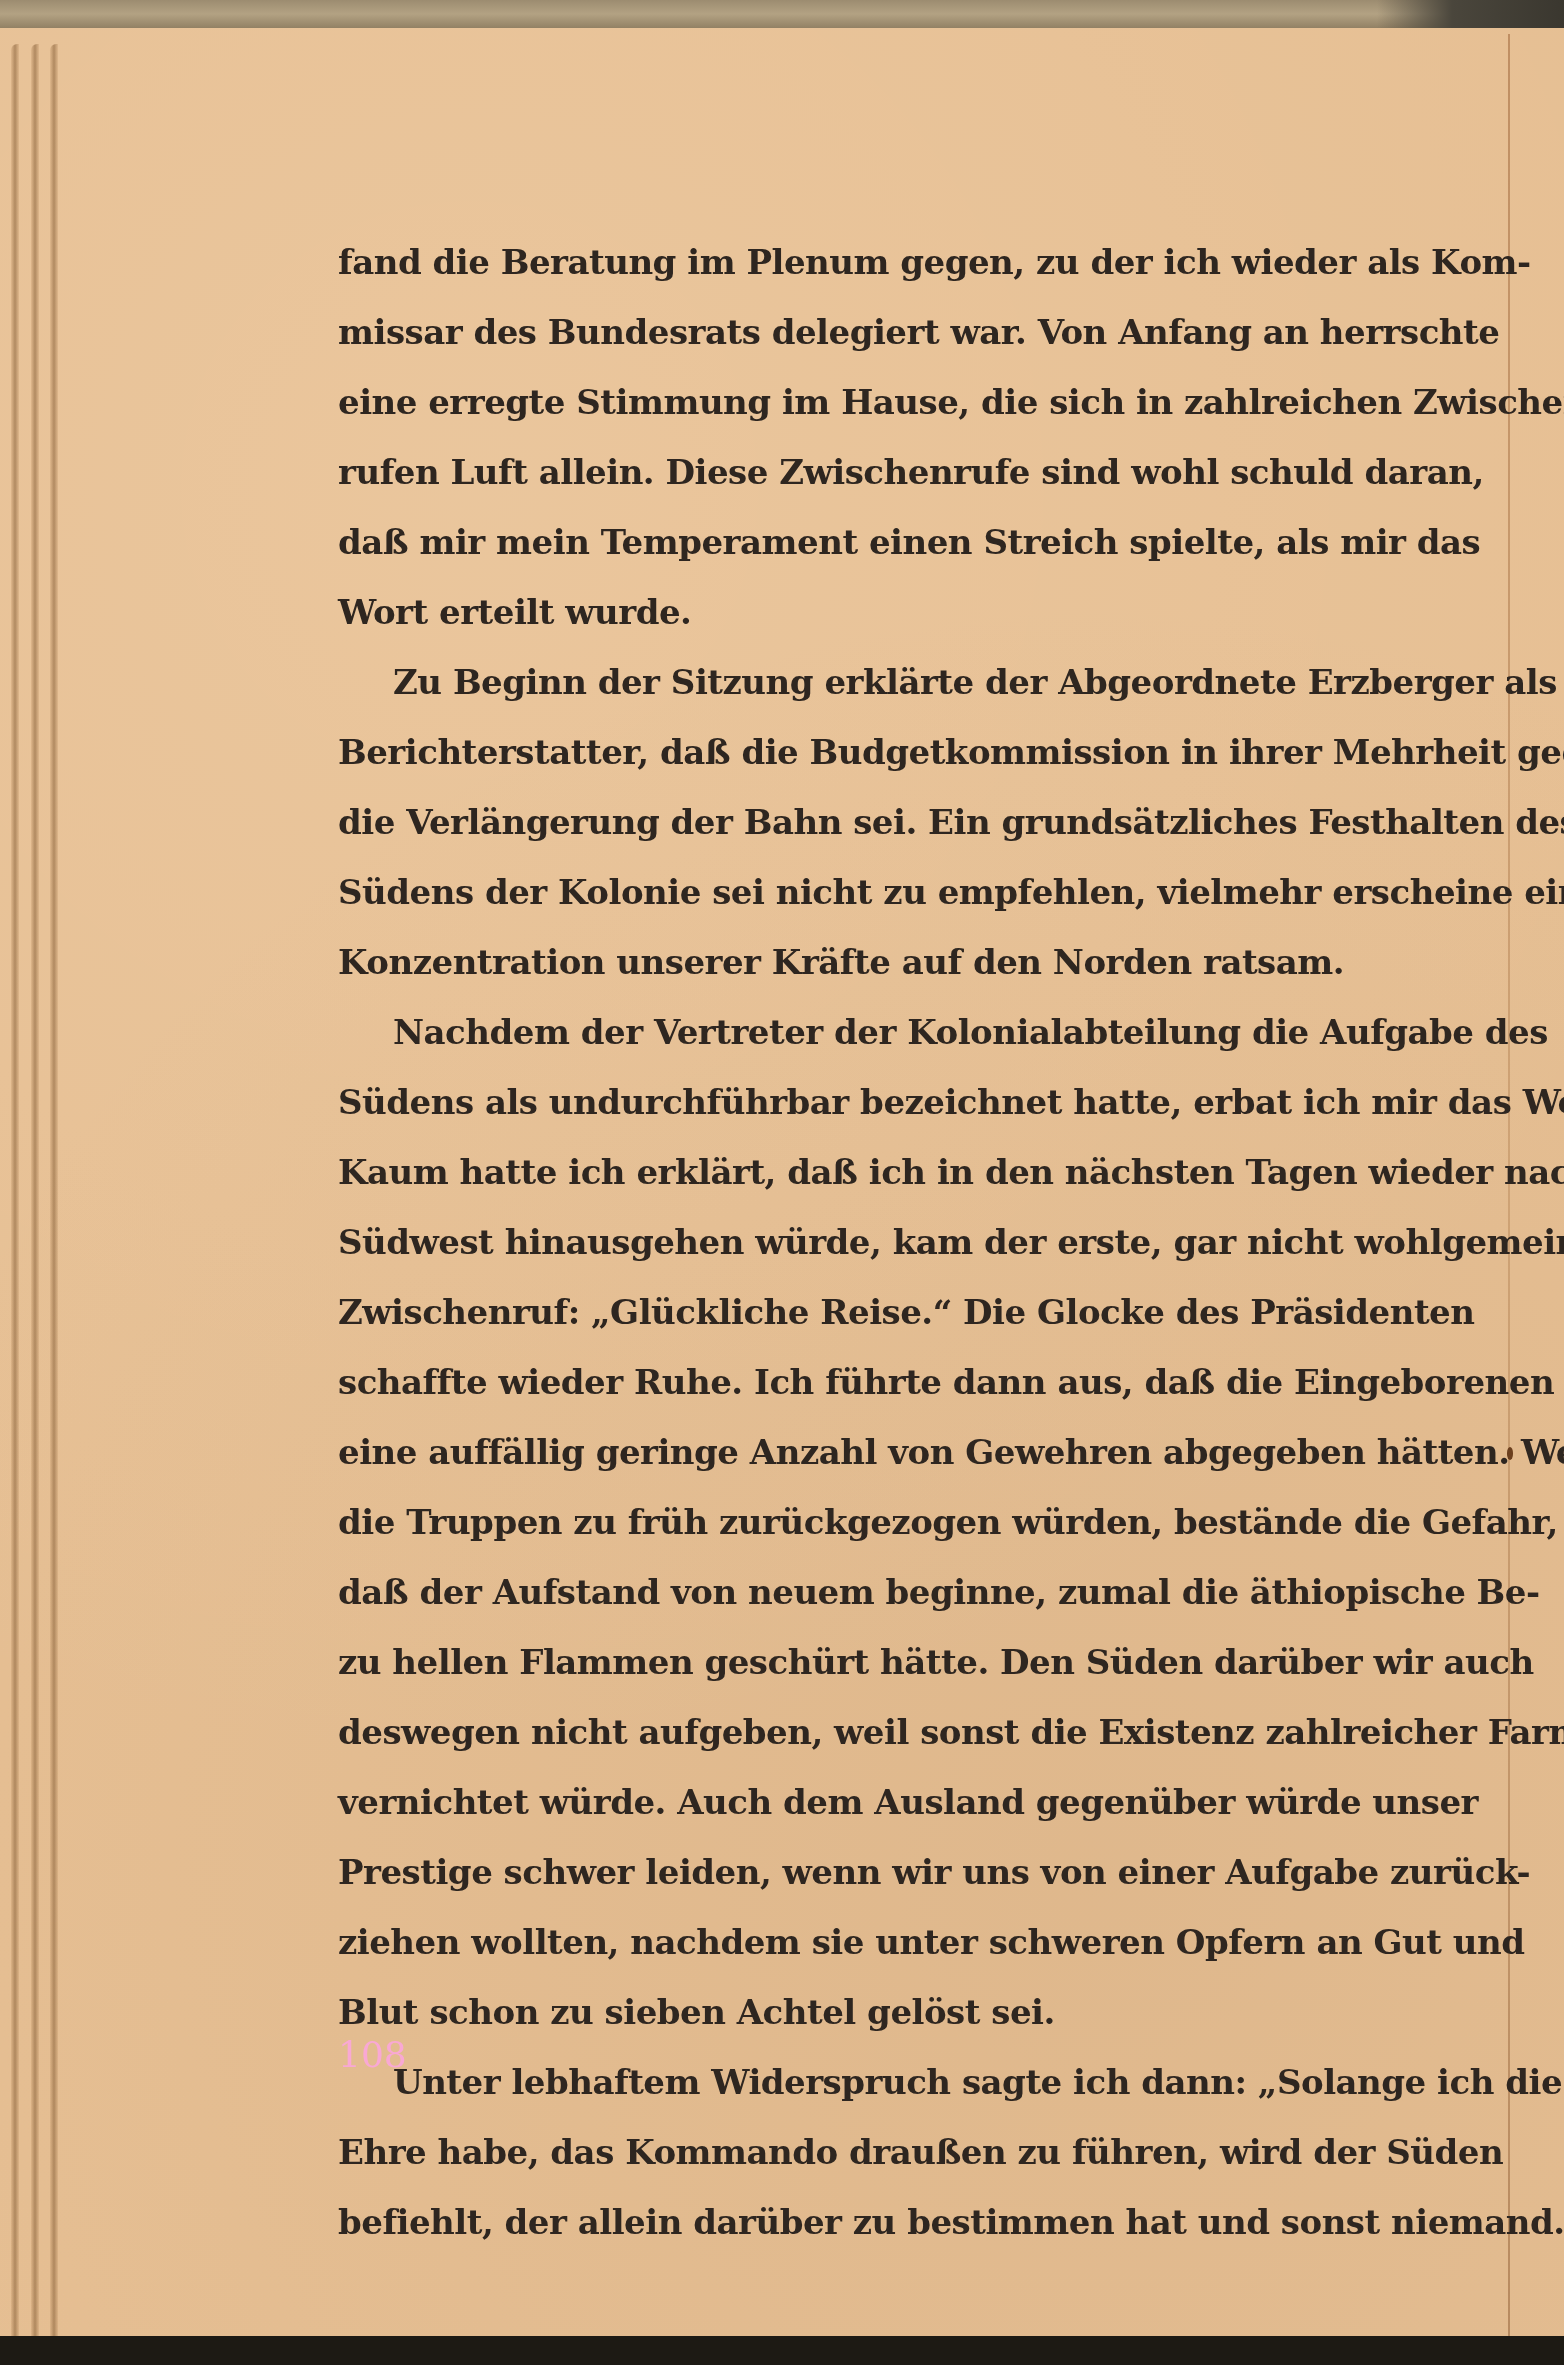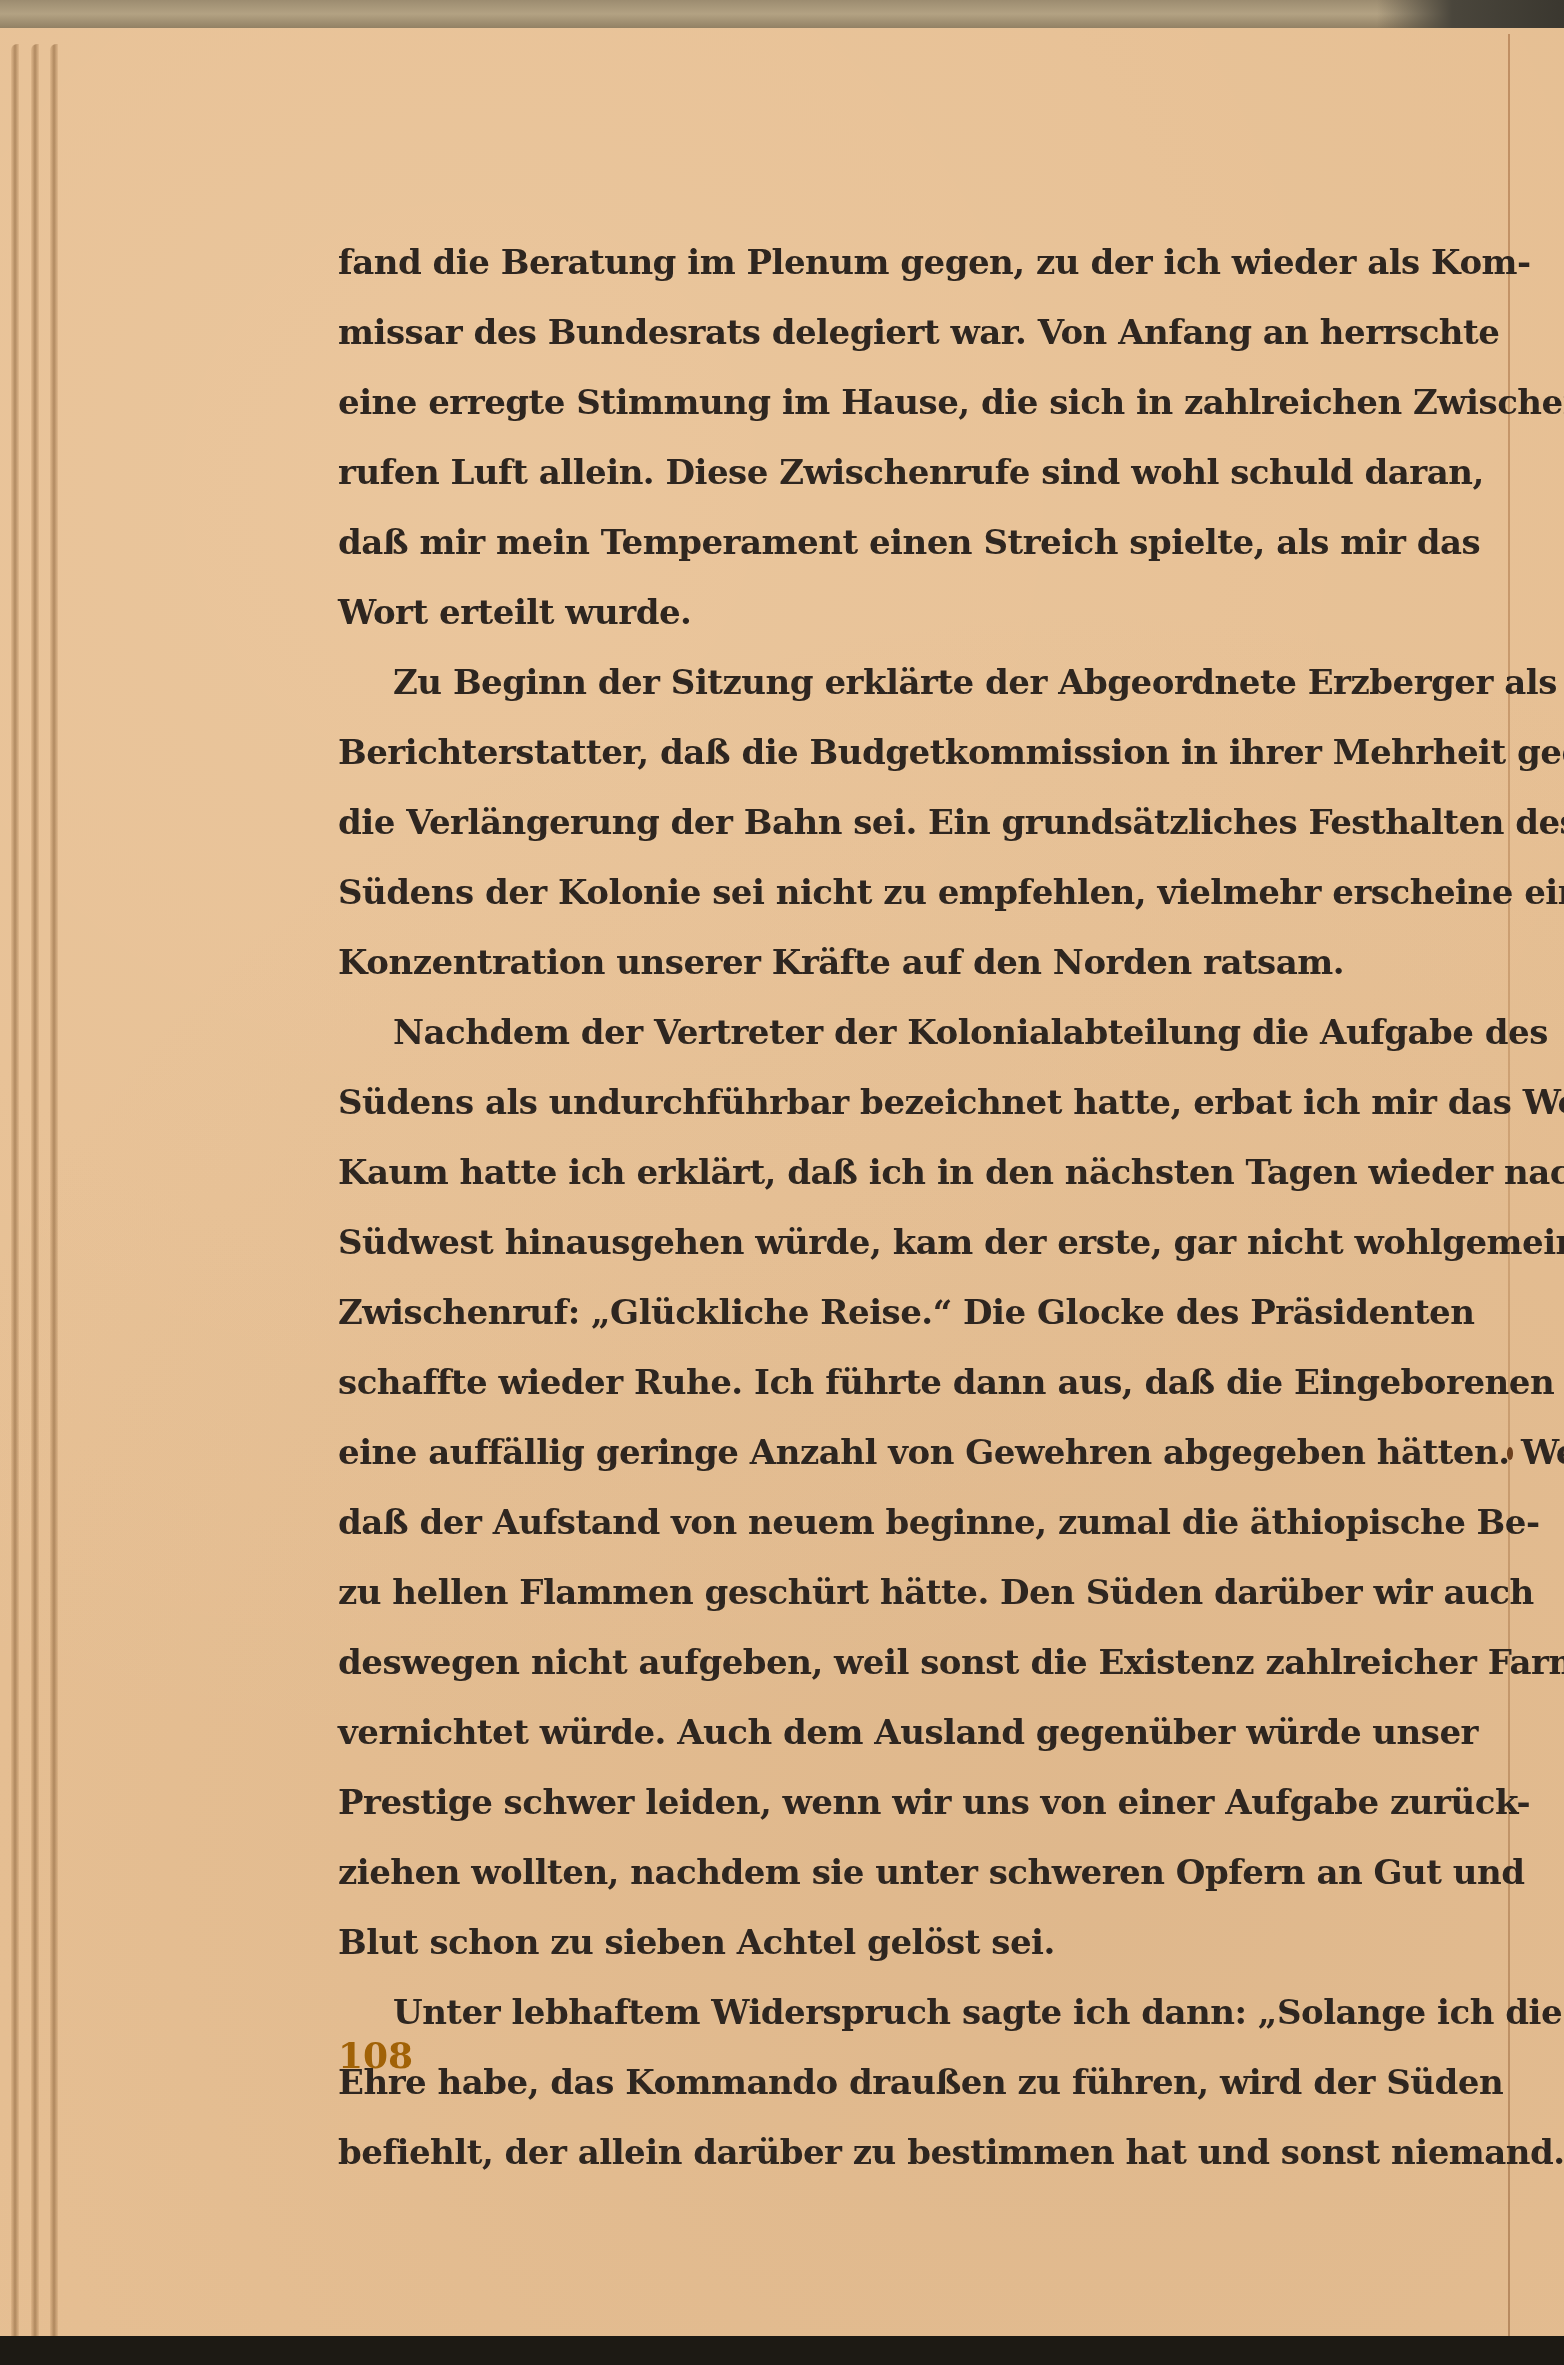--- a/index.html
+++ b/index.html
@@ -48,22 +48,22 @@
   }
   .line {
     display: block; white-space: nowrap;
     text-align: justify; text-align-last: justify;
     height: 70px;
   }
   .line.last { text-align-last: left; }
   .line.indent { padding-left: 55px; }
   .page-number {
     position: absolute; left: 338px; top: 2034px;
-    font-family: "DejaVu Serif", serif; font-weight: bold;
-    font-size: 36px; color: #a16207;
+    font-family: "DejaVu Serif", serif; font-weight: normal;
+    font-size: 36px; color: #f9a8d4;
   }
 </style>
 </head>
 <body>
 
 <div class="top-binding">
     <div class="dark"></div>
   </div>
 
 <div class="page">
@@ -86,20 +86,21 @@
     <span class="line">die Verlängerung der Bahn sei. Ein grundsätzliches Festhalten des</span>
     <span class="line">Südens der Kolonie sei nicht zu empfehlen, vielmehr erscheine eine</span>
     <span class="line last">Konzentration unserer Kräfte auf den Norden ratsam.</span>
     <span class="line indent">Nachdem der Vertreter der Kolonialabteilung die Aufgabe des</span>
     <span class="line">Südens als undurchführbar bezeichnet hatte, erbat ich mir das Wort.</span>
     <span class="line">Kaum hatte ich erklärt, daß ich in den nächsten Tagen wieder nach</span>
     <span class="line">Südwest hinausgehen würde, kam der erste, gar nicht wohlgemeinte</span>
     <span class="line">Zwischenruf: „Glückliche Reise.“ Die Glocke des Präsidenten</span>
     <span class="line">schaffte wieder Ruhe. Ich führte dann aus, daß die Eingeborenen</span>
     <span class="line">eine auffällig geringe Anzahl von Gewehren abgegeben hätten. Wenn</span>
+    <span class="line">die Truppen zu früh zurückgezogen würden, bestände die Gefahr,</span>
     <span class="line">daß der Aufstand von neuem beginne, zumal die äthiopische Be-</span>
     <span class="line">zu hellen Flammen geschürt hätte. Den Süden darüber wir auch</span>
     <span class="line">deswegen nicht aufgeben, weil sonst die Existenz zahlreicher Farmer</span>
     <span class="line">vernichtet würde. Auch dem Ausland gegenüber würde unser</span>
     <span class="line">Prestige schwer leiden, wenn wir uns von einer Aufgabe zurück-</span>
     <span class="line">ziehen wollten, nachdem sie unter schweren Opfern an Gut und</span>
     <span class="line last">Blut schon zu sieben Achtel gelöst sei.</span>
     <span class="line indent">Unter lebhaftem Widerspruch sagte ich dann: „Solange ich die</span>
     <span class="line">Ehre habe, das Kommando draußen zu führen, wird der Süden</span>
     <span class="line last">befiehlt, der allein darüber zu bestimmen hat und sonst niemand.“</span>

